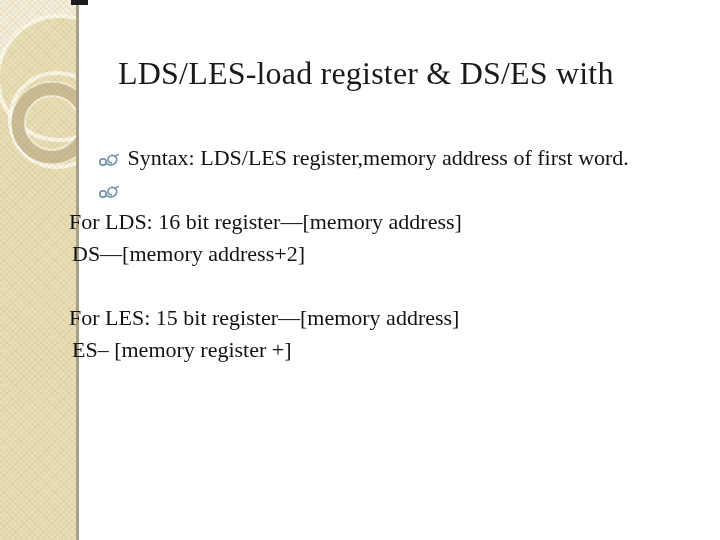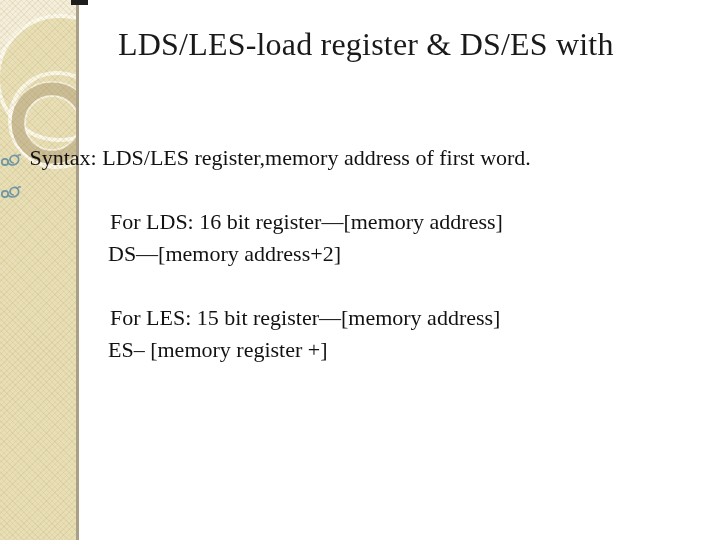--- a/index.html
+++ b/index.html
@@ -25,30 +25,30 @@
   
   .notch{
     position:absolute;left:71px;top:0;width:17px;height:5px;
     background:var(--c_notch,#1d1d1d);
   }
   .title{
     position:absolute;left:118px;top:22px;
     font-size:32px;line-height:44px;letter-spacing:.2px;
     color:var(--c_title,#1a1a1a);
   }
-  .title-line{white-space:nowrap;}
+  .title-line{white-space:nowrap;margin-top:29px;}
   .body{
     position:absolute;left:0;top:142px;width:720px;
     font-size:22px;line-height:32px;
     color:var(--c_body,#121212);
   }
   .row{height:32px;white-space:nowrap;}
-  .row--bullet{}
-  .row--plain{padding-left:110px;}
-  .row--indent{padding-left:108px;}
+  .row--bullet{padding-left:98px;}
+  .row--plain{padding-left:69px;}
+  .row--indent{padding-left:72px;}
   .row--spacer{height:32px;}
   .bullet-icon{display:inline-block;width:21px;margin-right:3px;vertical-align:-2px;}
   .bullet-icon svg{display:inline-block;vertical-align:baseline;}
 </style>
 </head>
 <body>
 
 <div class="slide">
 
   <div class="sidebar">

